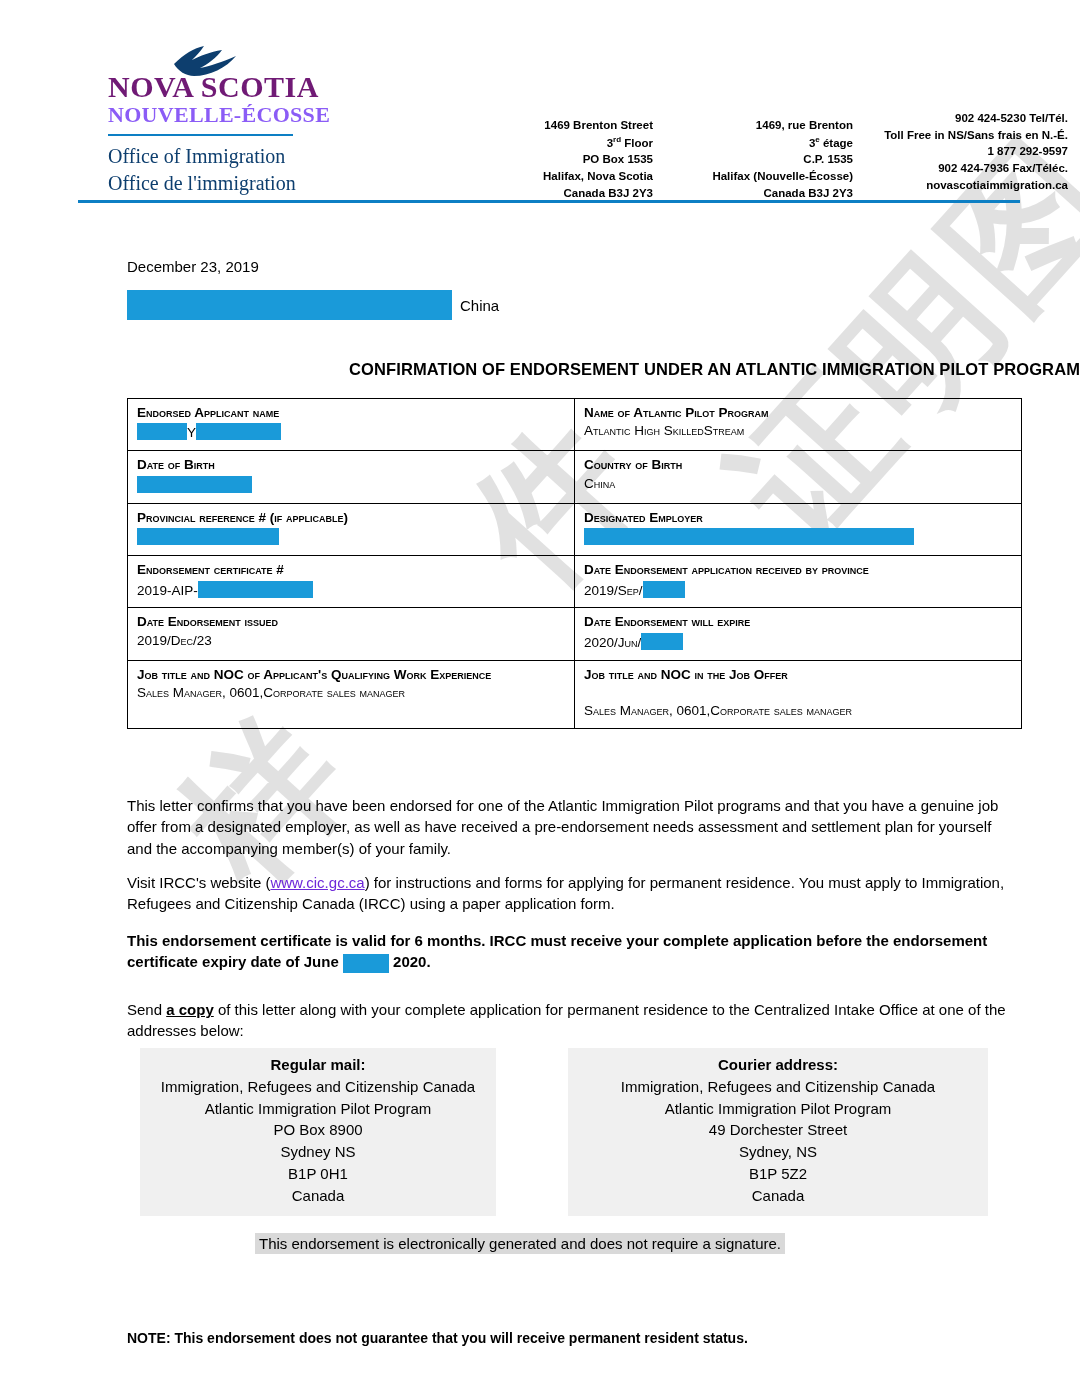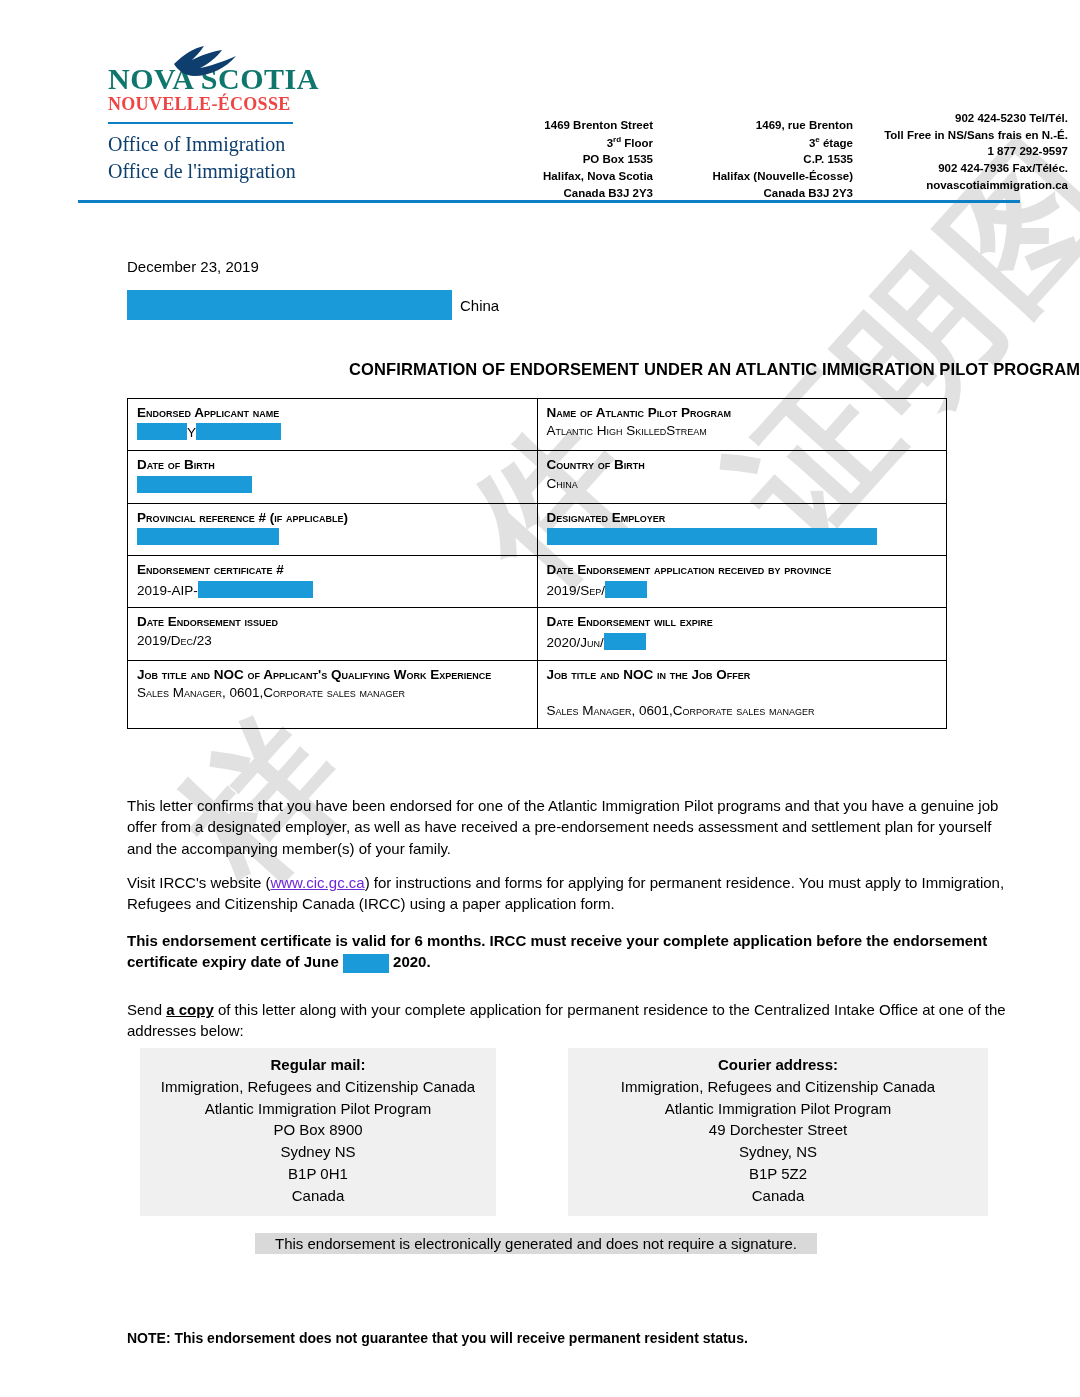--- a/index.html
+++ b/index.html
@@ -66,29 +66,29 @@
   .logo-bird {
     position: absolute;
     left: 62px;
     top: 4px;
   }
   .logo-ns {
     font-family: "Liberation Serif", serif;
     font-weight: 700;
     font-size: 30px;
     letter-spacing: 0.5px;
-    color: #0f766e;
-    margin-top: 24px;
+    color: #701a75;
+    margin-top: 32px;
     line-height: 1.0;
   }
   .logo-ne {
     font-family: "Liberation Serif", serif;
     font-weight: 700;
-    font-size: 18px;
-    color: #ef4444;
+    font-size: 22px;
+    color: #8b5cf6;
     letter-spacing: 0.3px;
     line-height: 1.2;
   }
   .logo-divider {
     width: 185px;
     border-top: 2px solid #0d7fc4;
     margin: 6px 0 7px 0;
   }
   .logo-sub {
     font-family: "Liberation Serif", serif;
@@ -147,21 +147,21 @@
     font-size: 16.5px;
     font-weight: 700;
     letter-spacing: 0.1px;
   }
 
   
   .info-table {
     position: absolute;
     left: 127px;
     top: 398px;
-    width: 820px;
+    width: 895px;
     border-collapse: collapse;
     table-layout: fixed;
   }
   .info-table td {
     border: 1px solid #000;
     vertical-align: top;
     padding: 6px 8px 8px 9px;
     width: 50%;
     height: 22px;
   }
@@ -208,21 +208,21 @@
   .addr-box.left  { left: 140px; top: 1048px; width: 356px; }
   .addr-box.right { left: 568px; top: 1048px; width: 420px; }
   .addr-head { font-weight: 700; }
 
   .esig {
     position: absolute;
     left: 255px;
     top: 1233px;
     background: #d9d9d9;
     font-size: 15px;
-    padding: 2px 20px;
+    padding: 2px 4px;
   }
   .note {
     position: absolute;
     left: 127px;
     top: 1330px;
     font-size: 14px;
     font-weight: 700;
   }
 </style>
 </head>

